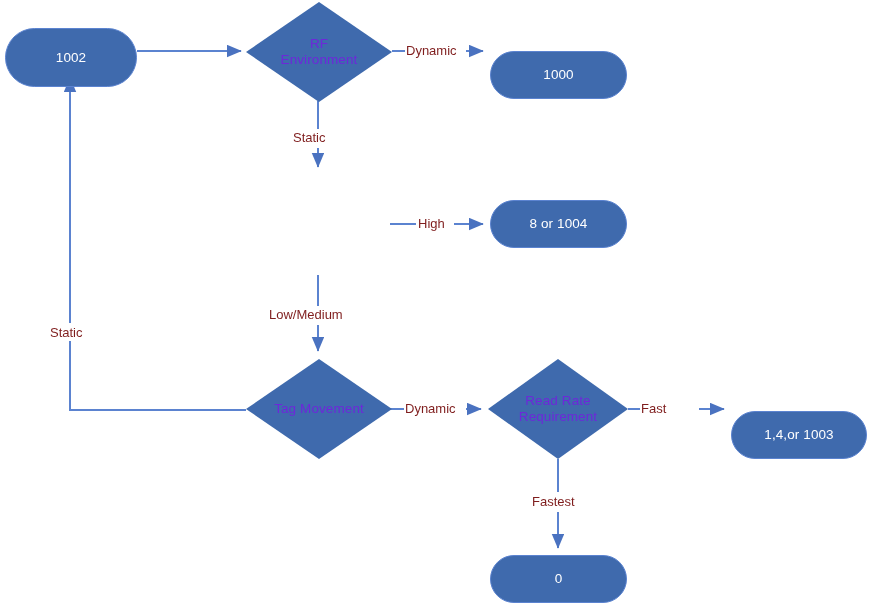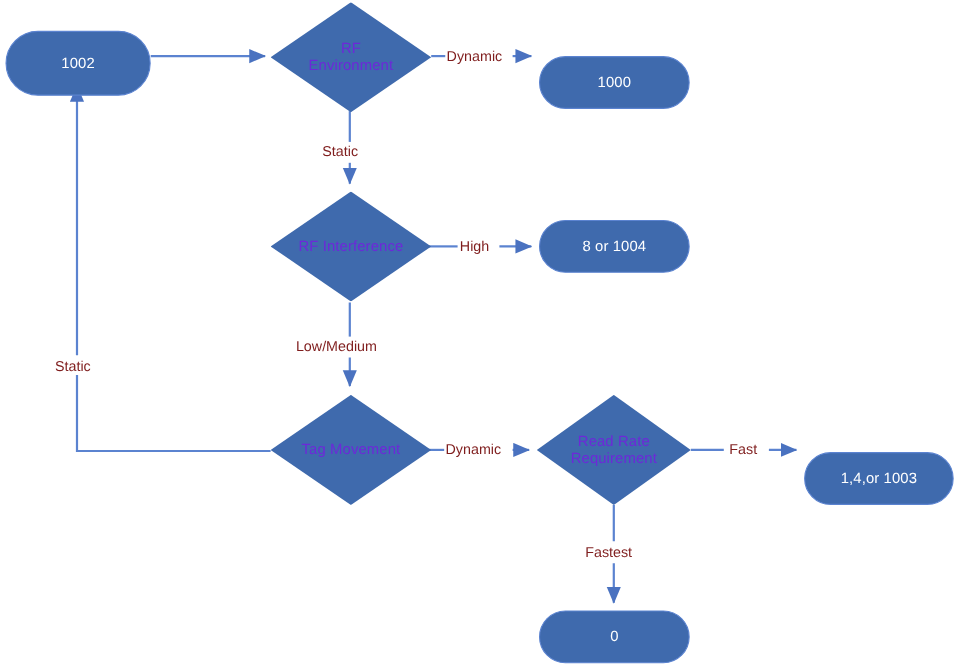--- a/index.html
+++ b/index.html
@@ -121,24 +121,20 @@
   <div class="node diamond" style="left:246px; top:2px; width:146px; height:100px;">
     <span class="dshape"></span>
     <span class="dlabel">RF
 Environment</span>
   </div>
 
   <div class="node rounded" style="left:490px; top:27px; width:137px; height:48px;margin-top:24px;">
     <span>1000</span>
   </div>
 
-  <div class="node diamond" style="left:246px; top:174px; width:146px; height:100px;">
-    <span class="dshape"></span>
-    <span class="dlabel">RF Interference</span>
-  </div>
 
   <div class="node rounded" style="left:490px; top:200px; width:137px; height:48px;">
     <span>8 or 1004</span>
   </div>
 
   <div class="node diamond" style="left:488px; top:359px; width:140px; height:100px;">
     <span class="dshape"></span>
     <span class="dlabel">Read Rate
 Requirement</span>
   </div>
@@ -161,17 +157,17 @@
   <div class="edge-label" style="left:292px; top:131px;">Static</div>
 
   <div class="edge-label" style="left:417px; top:217px;">High</div>
 
   <div class="edge-label" style="left:268px; top:308px;">Low/Medium</div>
 
   <div class="edge-label" style="left:49px; top:326px;">Static</div>
 
   <div class="edge-label" style="left:404px; top:402px;">Dynamic</div>
 
-  <div class="edge-label" style="left:662px; top:402px;">Fast</div>
+  <div class="edge-label" style="left:640px; top:402px;">Fast</div>
 
   <div class="edge-label" style="left:531px; top:495px;">Fastest</div>
 
 </div>
 
 </body></html>

